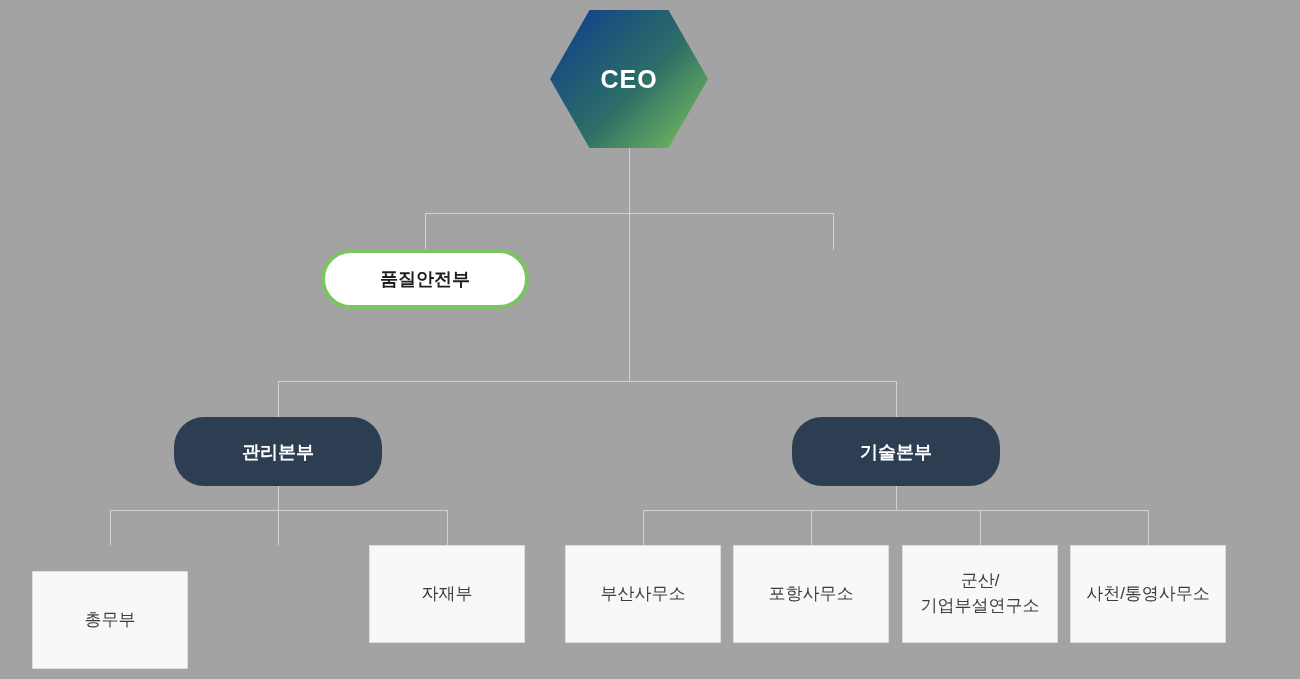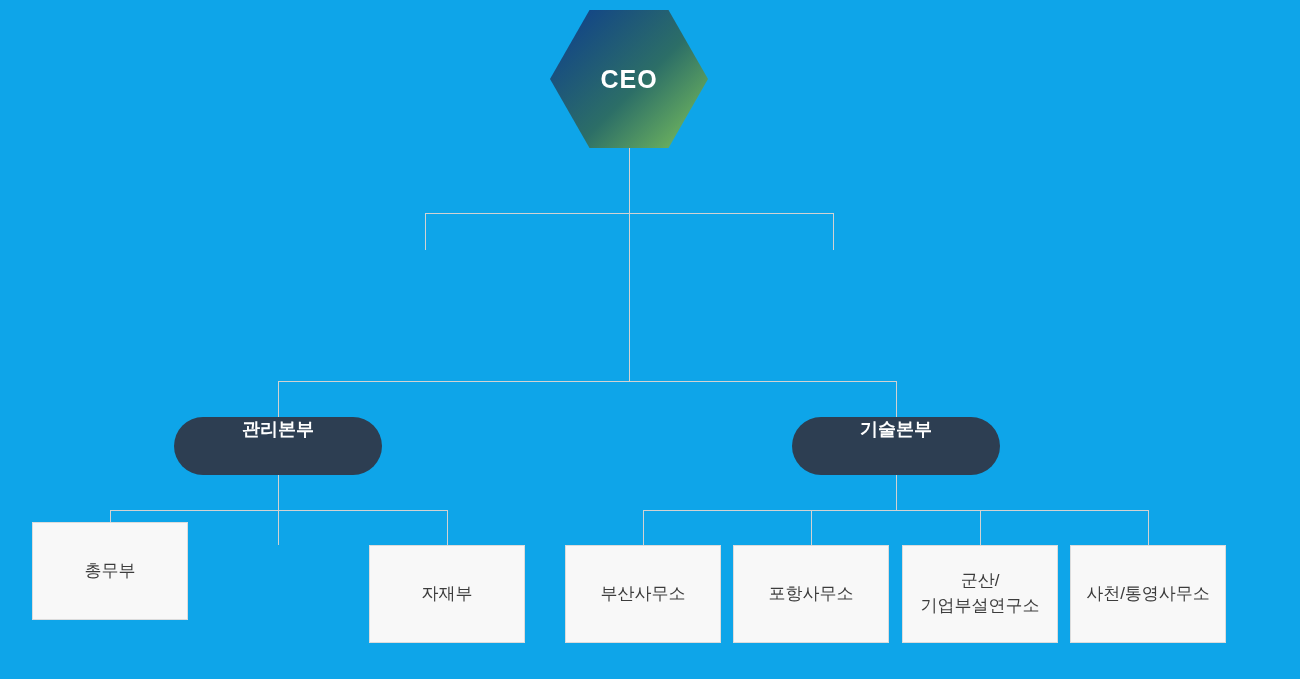--- a/index.html
+++ b/index.html
@@ -1,20 +1,20 @@
 <!DOCTYPE html>
 <html><head>
 <meta charset="utf-8">
 <style>
   html, body { margin: 0; padding: 0; background: #ffffff; }
   .canvas {
     position: relative;
     width: 1300px;
     height: 679px;
-    background: #0ea5e9;
+    background: #a3a3a3;
     font-family: "Liberation Sans", "DejaVu Sans", sans-serif;
     overflow: hidden;
   }
   .connector { position: absolute; background: #d2d2d2; }
 
   .ceo-hex {
     position: absolute;
     left: 550px; top: 10px;
     width: 158px; height: 138px;
     background: linear-gradient(135deg, #0d3c8e 0%, #2c6e67 55%, #7fc65c 100%);
@@ -29,24 +29,24 @@
     position: absolute;
     width: 200px; height: 52px;
     background: #ffffff;
     border: 4px solid #7cc462;
     border-radius: 32px;
     display: flex; align-items: center; justify-content: center;
     color: #1e1e1e; font-size: 18px; font-weight: bold;
   }
   .pill-dark {
     position: absolute;
-    width: 208px; height: 58px;
+    width: 208px; height: 69px;
     background: #2d3e52;
     border-radius: 30px;
-    display: flex; justify-content: center;
+    display: flex; align-items: center; justify-content: center;
     color: #ffffff; font-size: 18px; font-weight: bold;
   }
   .leaf-box {
     position: absolute;
     width: 154px; height: 96px;
     background: #f8f8f8;
     border: 1px solid #dcdcdc;
     display: flex; align-items: center; justify-content: center;
     color: #3c3c3c; font-size: 17px;
     text-align: center; white-space: pre-line; line-height: 1.45;
@@ -74,29 +74,32 @@
   <div class="connector" style="left:643px; top:510px; width:506px; height:1px;"></div>
   <div class="connector" style="left:643px; top:510px; width:1px; height:35px;"></div>
   <div class="connector" style="left:811px; top:510px; width:1px; height:35px;"></div>
   <div class="connector" style="left:980px; top:510px; width:1px; height:35px;"></div>
   <div class="connector" style="left:1148px; top:510px; width:1px; height:35px;"></div>
 
   <div class="ceo-hex">
     <span class="ceo-label">CEO</span>
   </div>
 
+  <div class="pill-green" style="left:321px; top:249px;">
+    <span>품질안전부</span>
+  </div>
 
   <div class="pill-dark" style="left:174px; top:417px;">
     <span>관리본부</span>
   </div>
   <div class="pill-dark" style="left:792px; top:417px;">
     <span>기술본부</span>
   </div>
 
-  <div class="leaf-box" style="left:32px; top:522px;">
+  <div class="leaf-box" style="left:32px; top:571px;">
     <span>총무부</span>
   </div>
   <div class="leaf-box" style="left:369px; top:545px;align-items:center;">
     <span>자재부</span>
   </div>
 
   <div class="leaf-box" style="left:565px; top:545px;">
     <span>부산사무소</span>
   </div>
   <div class="leaf-box" style="left:733px; top:545px;">

